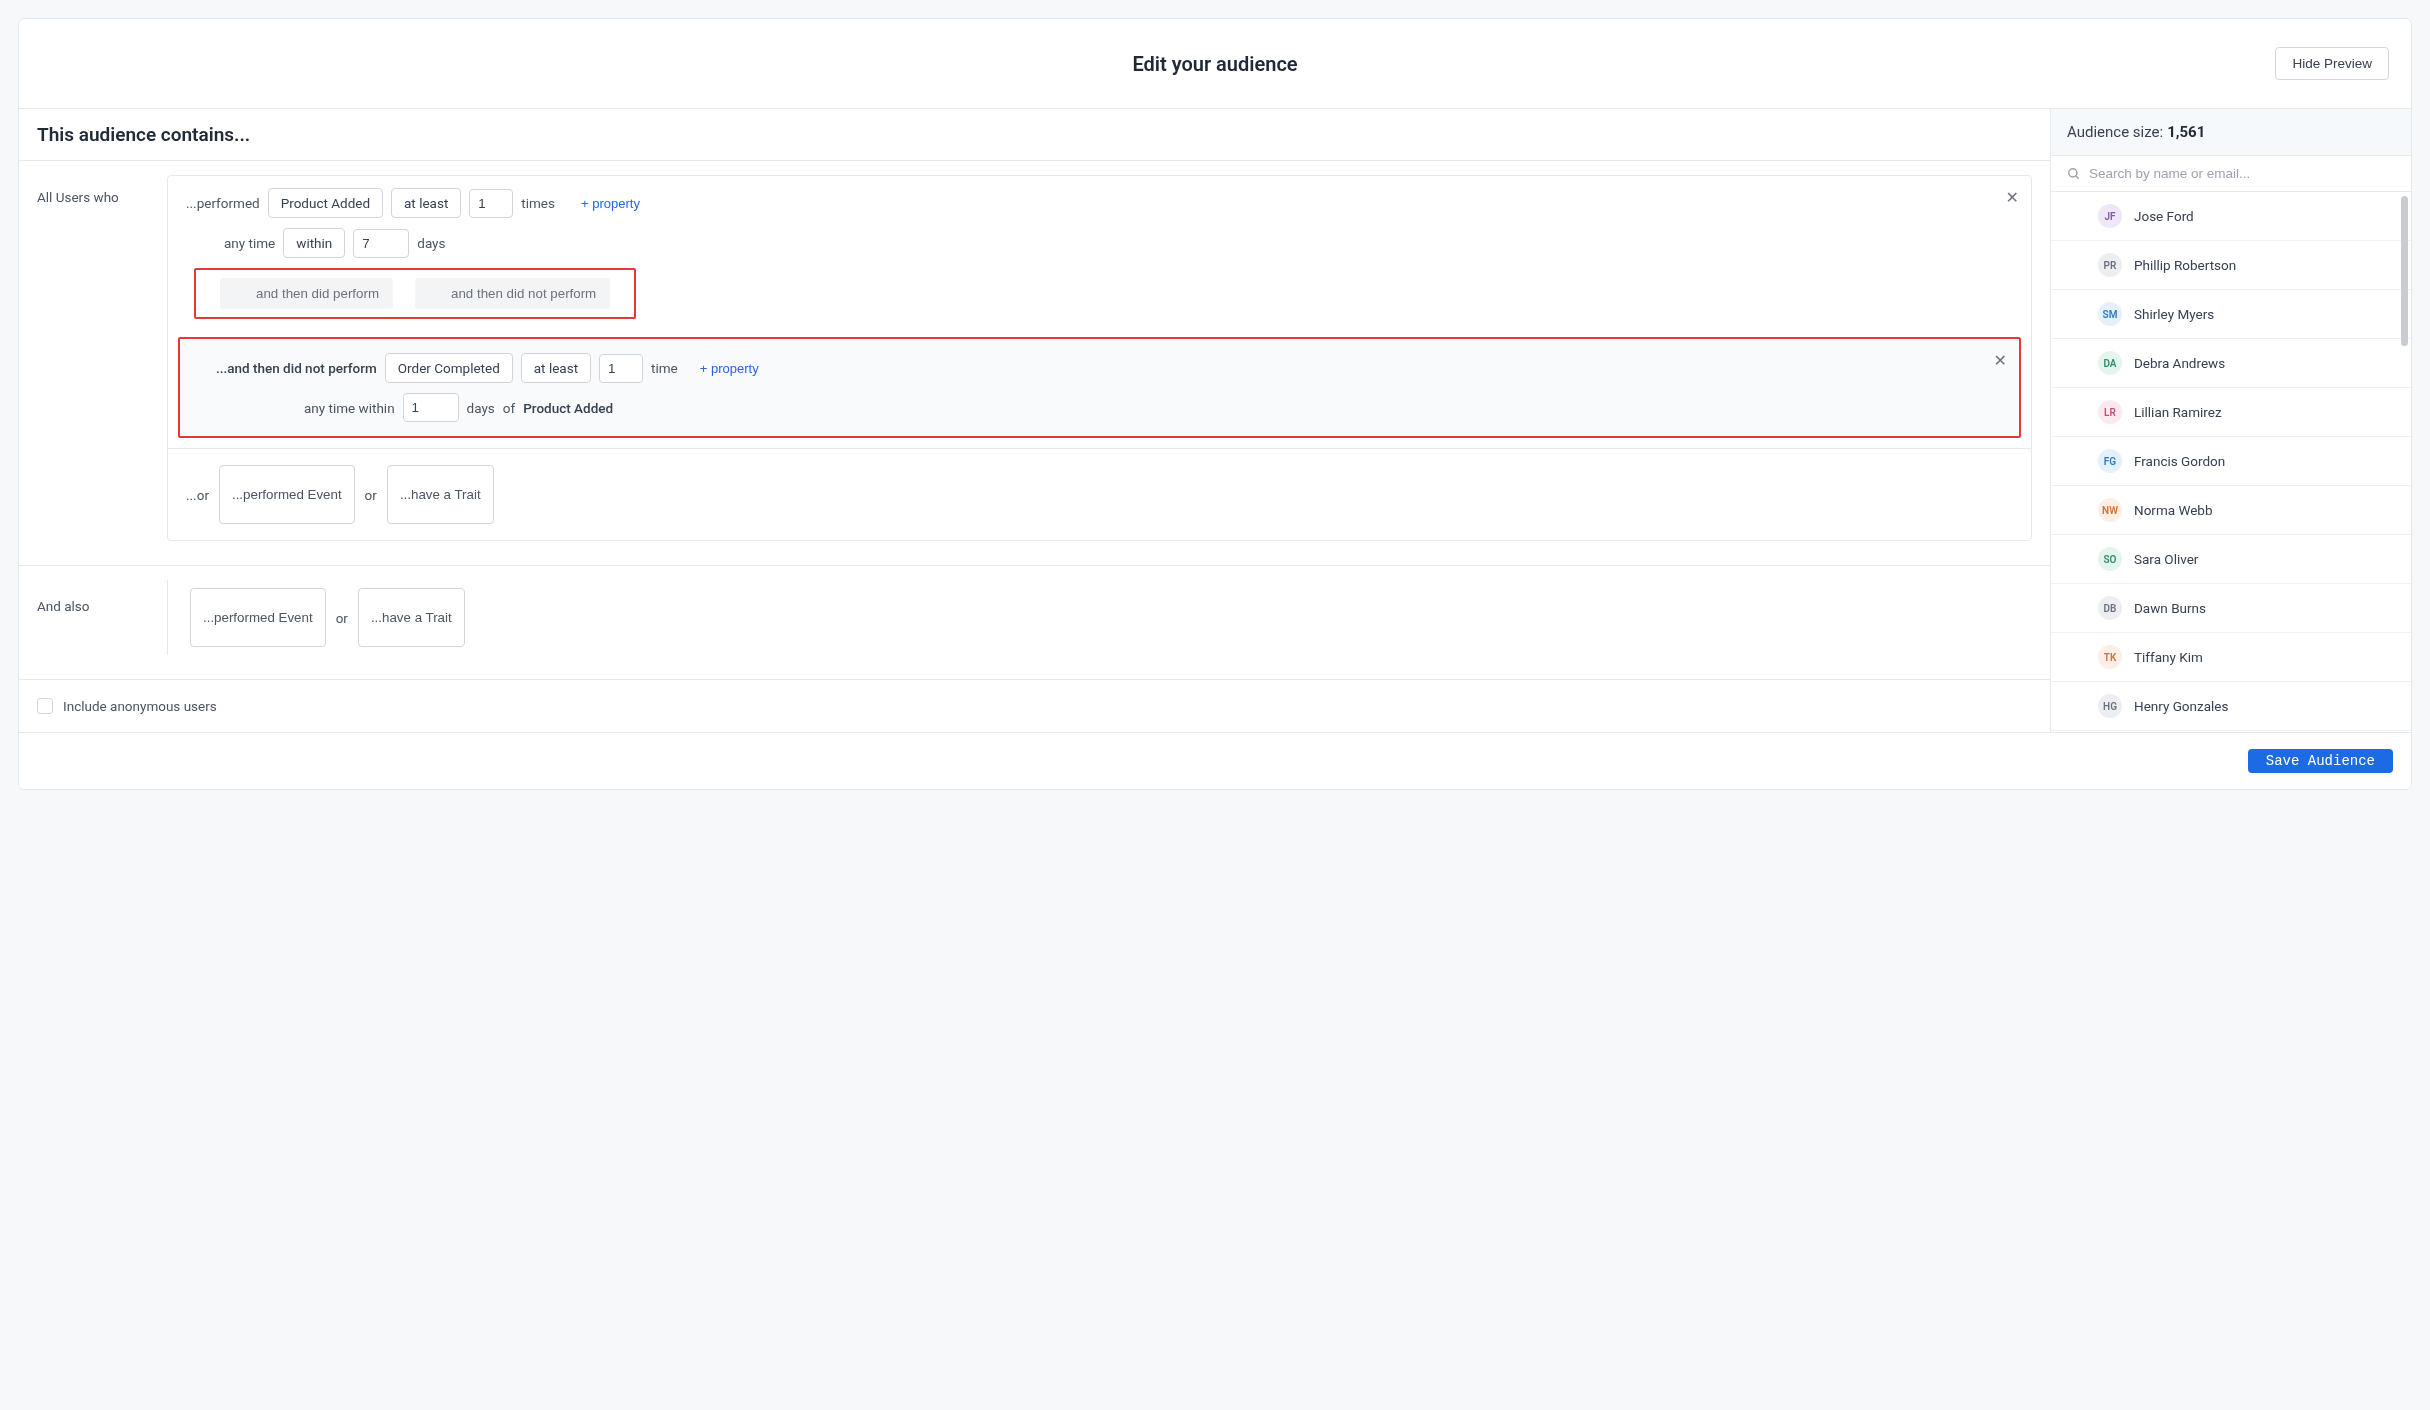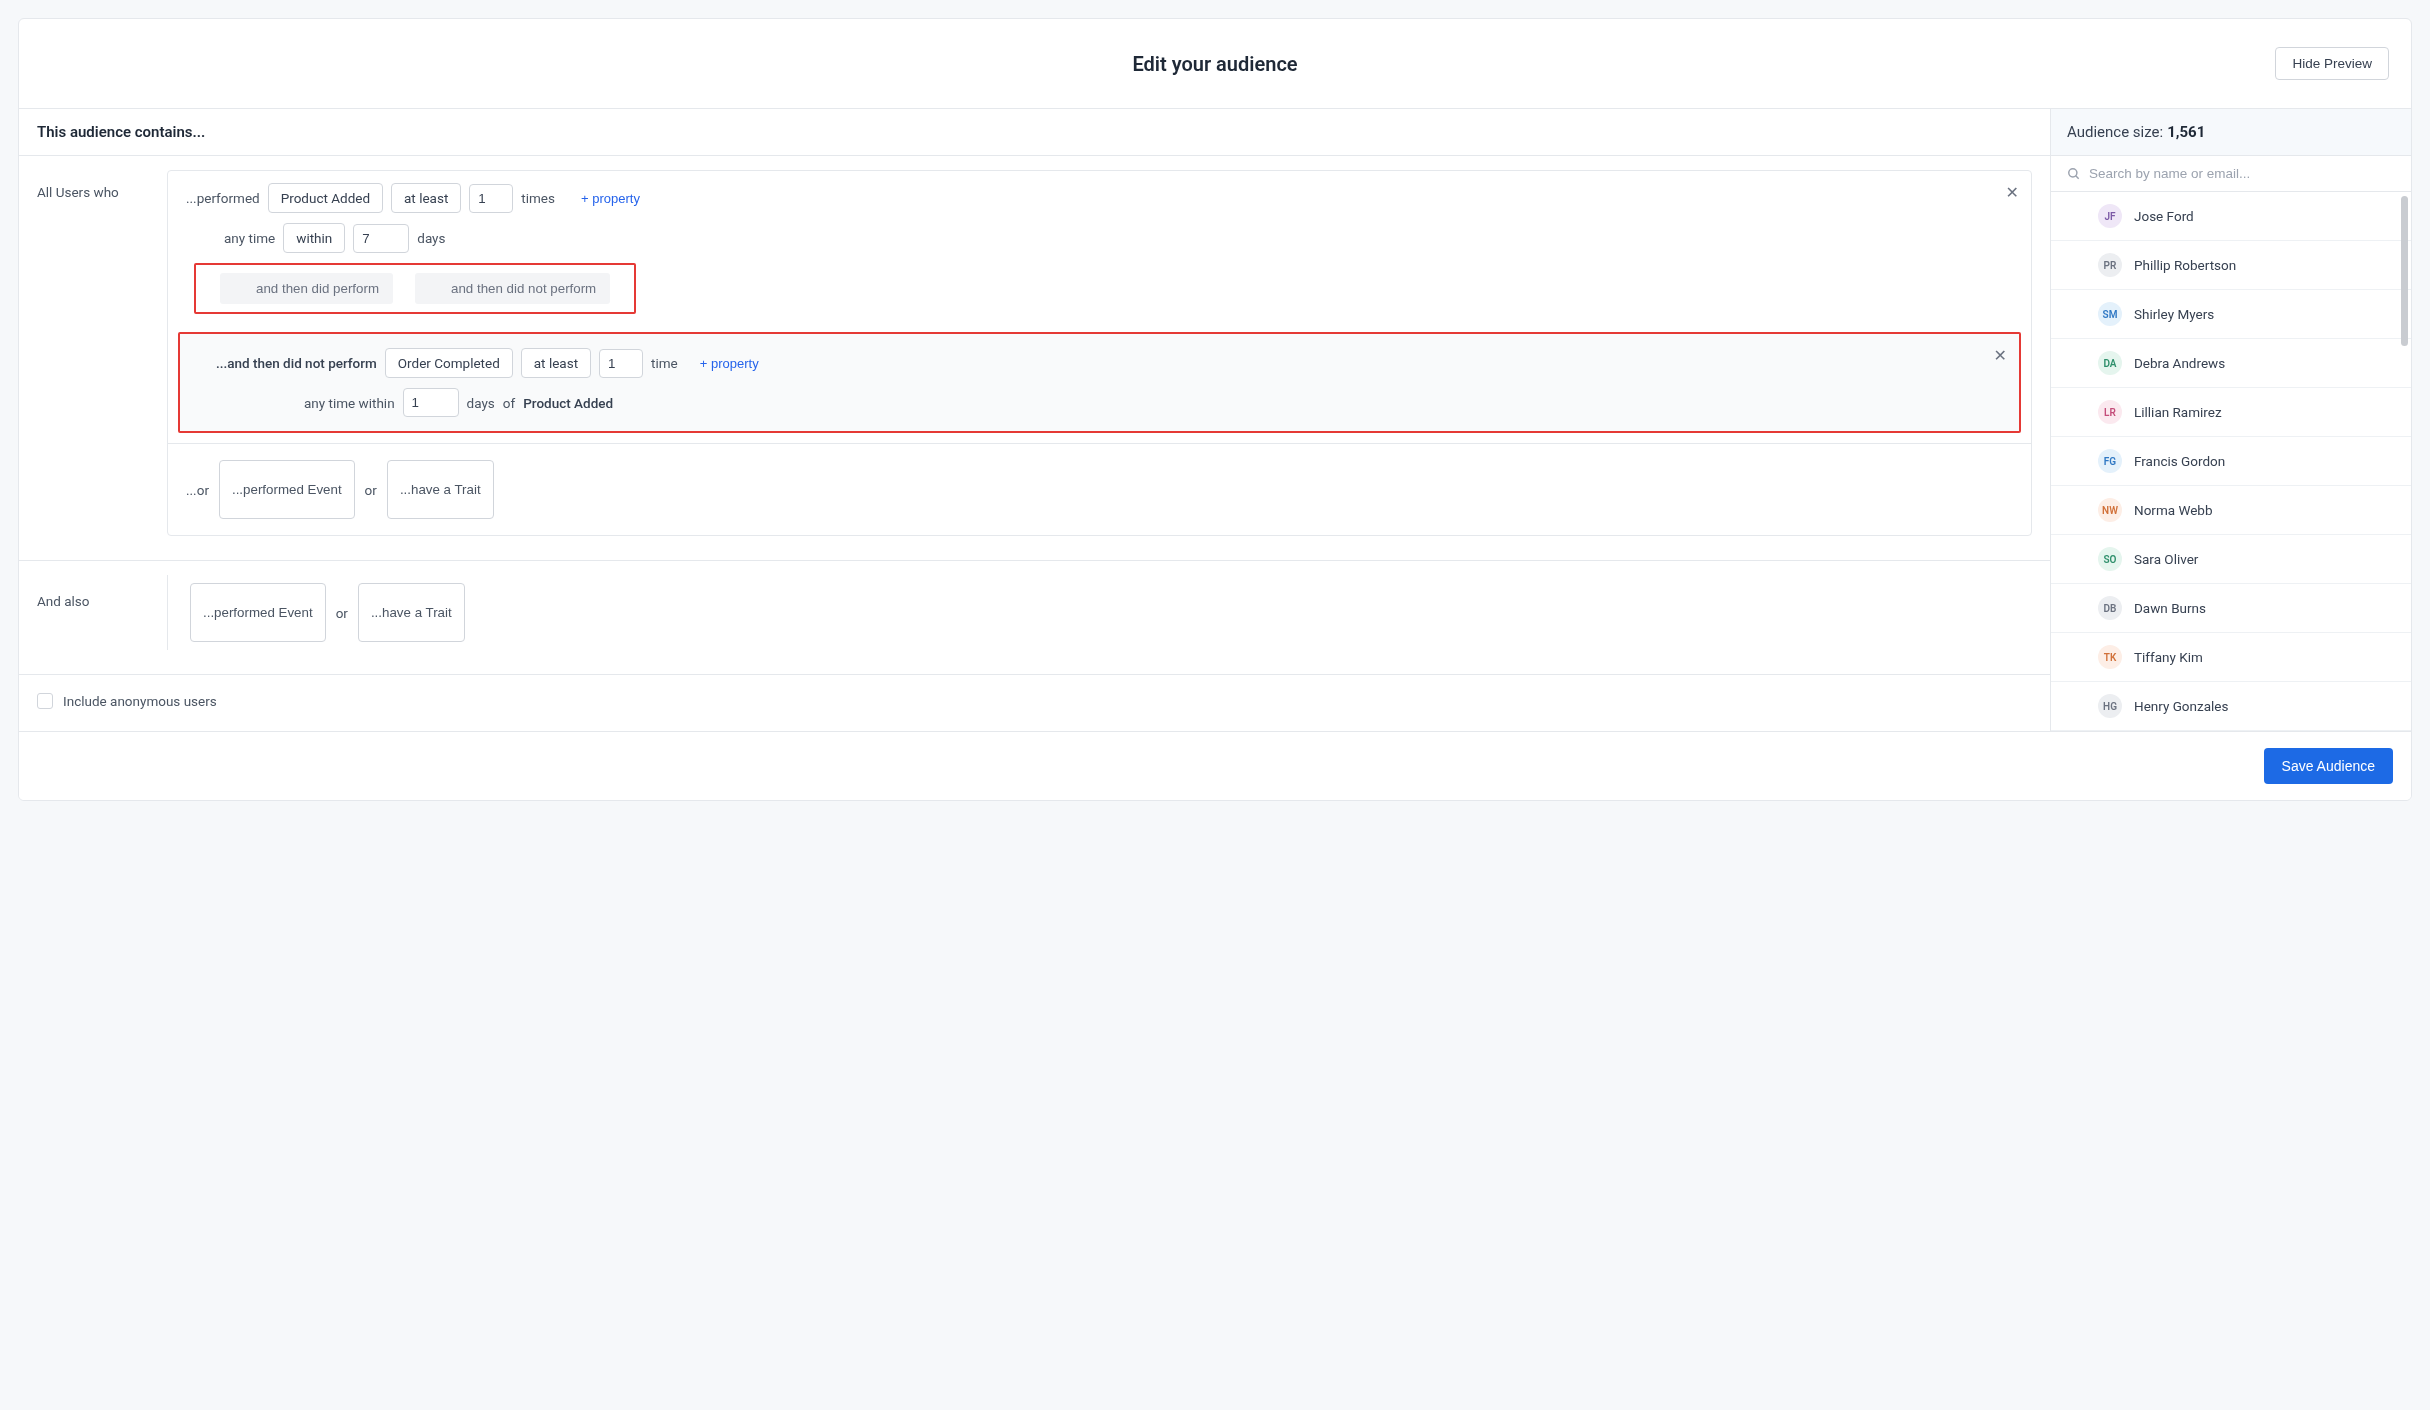--- a/index.html
+++ b/index.html
@@ -49,21 +49,21 @@
   }
   .builder {
     flex: 1;
     border-right: 1px solid #e5e8ec;
     display: flex;
     flex-direction: column;
   }
   .contains-header {
     padding: 14px 18px;
     border-bottom: 1px solid #e5e8ec;
-    font-size: 15px;
+    font-size: 19px;
     font-weight: 600;
     color: #1f2937;
   }
   .rules-area {
     padding: 0;
   }
   .rule-block {
     display: flex;
     padding: 14px 18px 24px 18px;
     border-bottom: 1px solid #e5e8ec;
@@ -278,24 +278,25 @@
     padding: 16px 18px;
     display: flex;
     justify-content: flex-end;
     background: #fff;
   }
   .save-btn {
     background: #1d6ae5;
     color: #fff;
     border: none;
     border-radius: 4px;
-    padding: 10px 18px;
+    padding: 4px 18px;
     font-size: 14px;
     font-weight: 500;
     cursor: pointer;
+    font-family: Liberation Mono, monospace;
   }
   .search-icon-svg { width: 14px; height: 14px; }
 </style>
 </head>
 <body>
 
 <div class="panel">
 
   <div class="header">
     <div class="header-title">Edit your audience</div>

